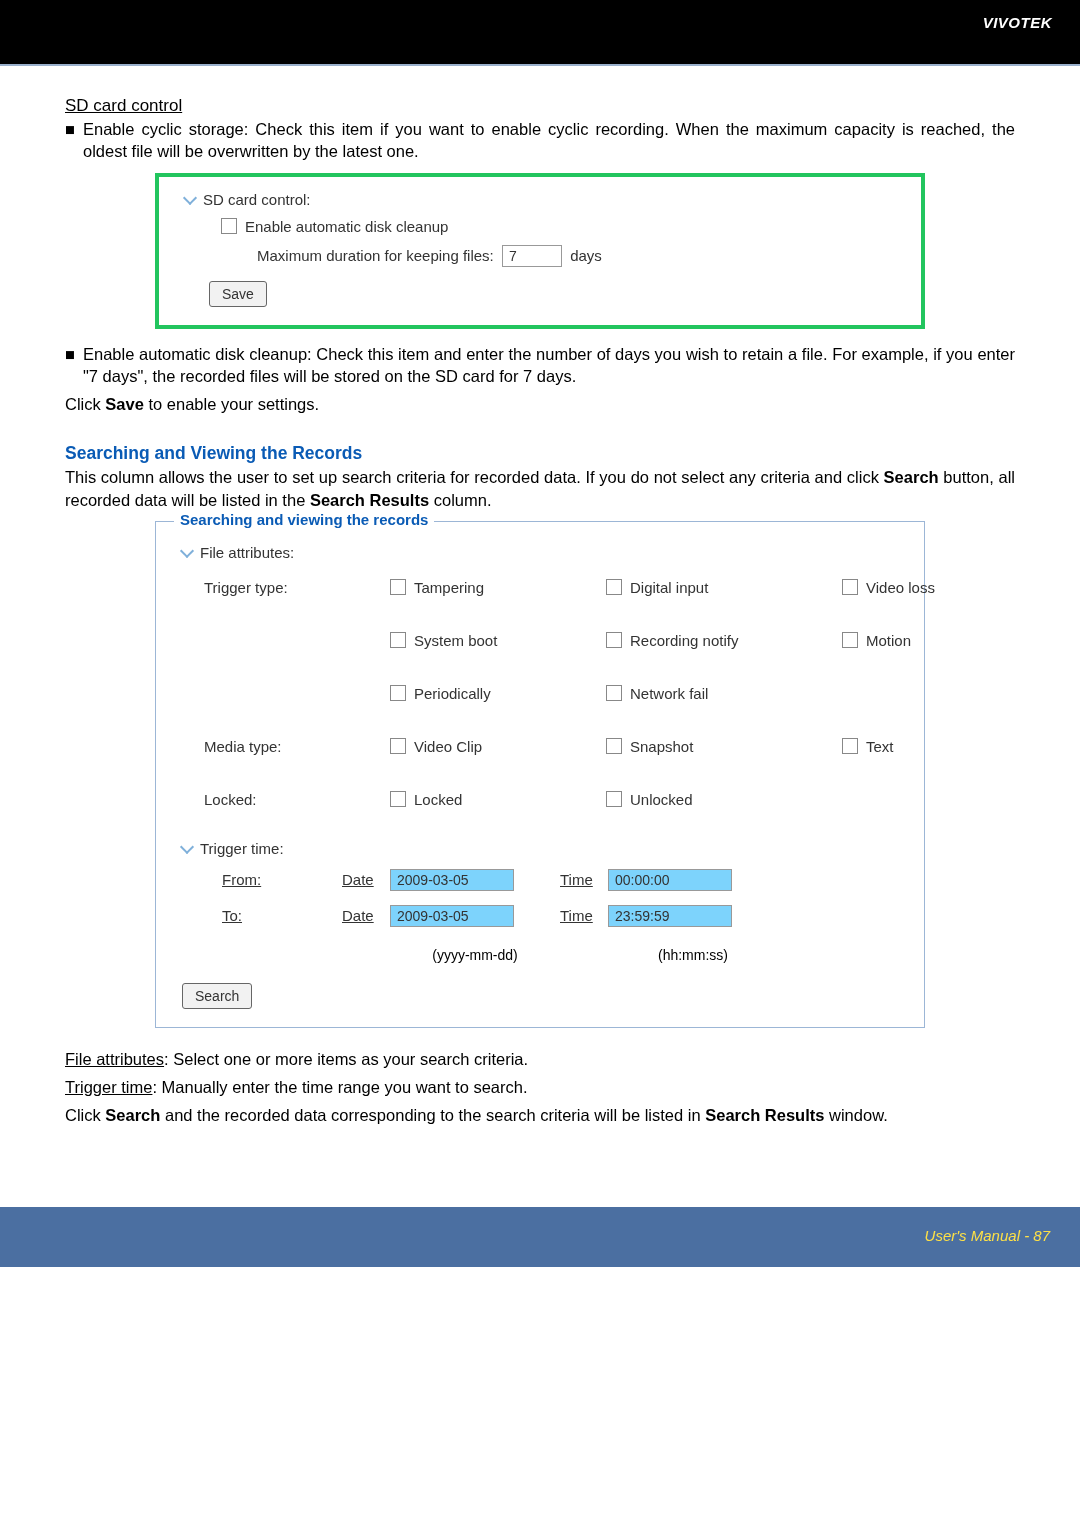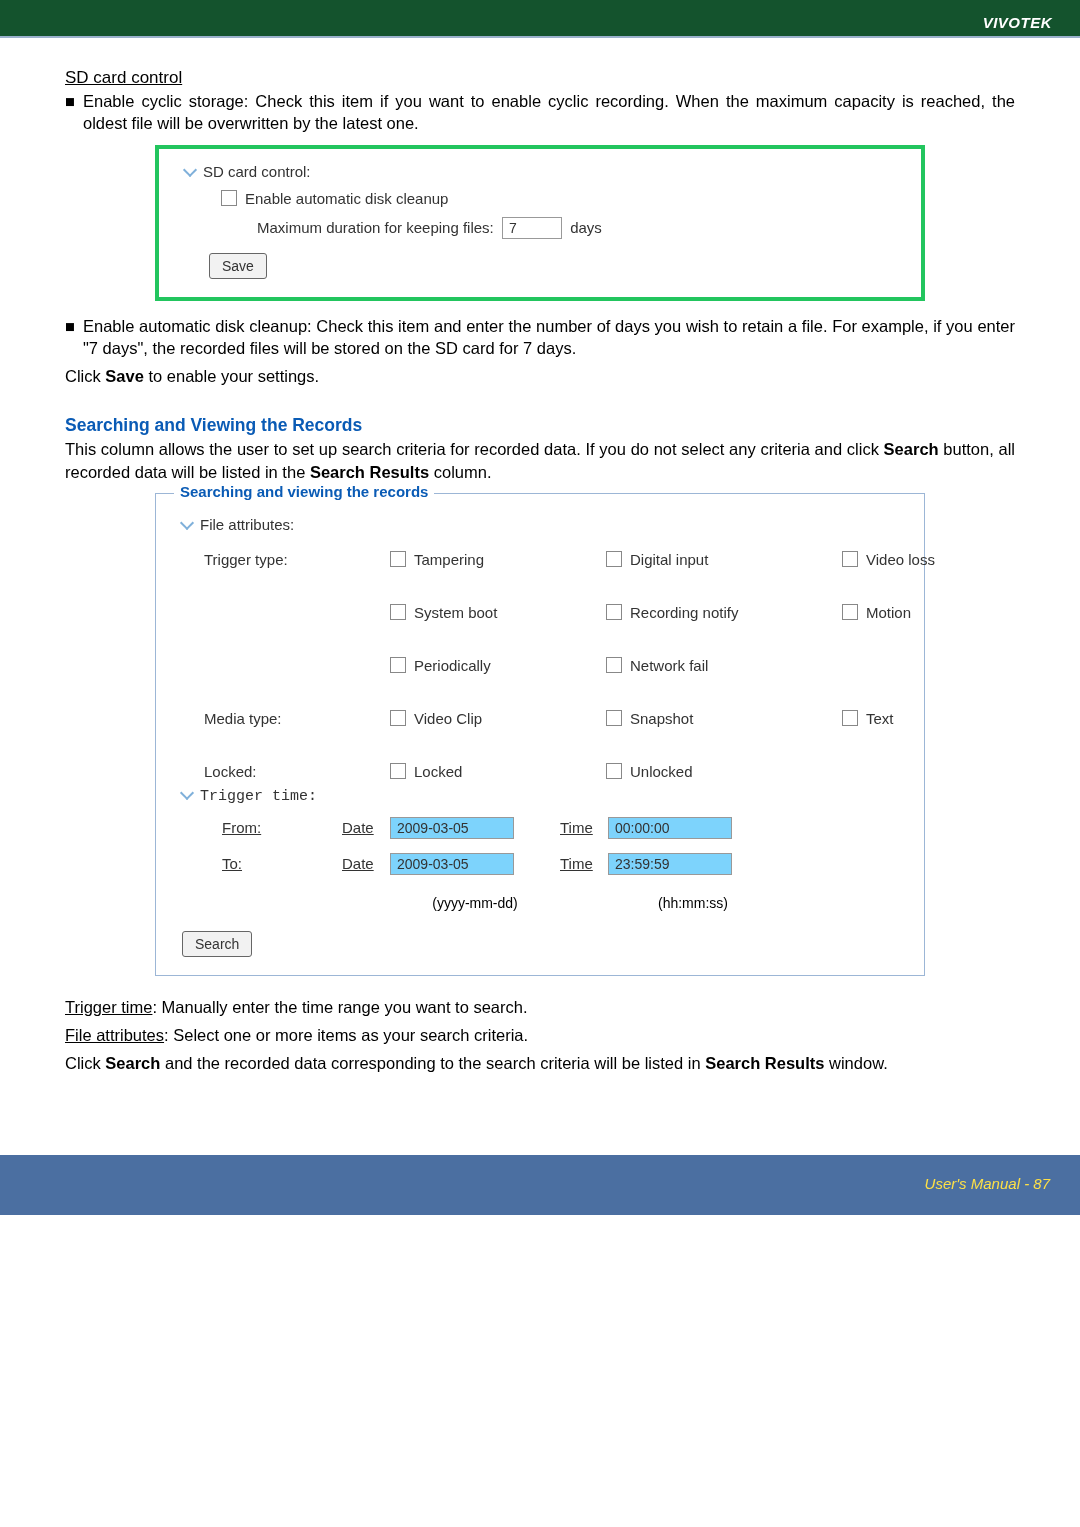--- a/index.html
+++ b/index.html
@@ -5,22 +5,22 @@
   html, body {
     margin: 0;
     padding: 0;
     width: 1080px;
     font-family: Arial, "Helvetica Neue", Helvetica, sans-serif;
     font-size: 16px;
     color: #000;
     background: #fff;
   }
   .top-bar {
-    height: 36px;
-    background: #14532d;
+    height: 64px;
+    background: #000000;
   }
   .brand {
     position: absolute;
     right: 28px;
     top: 14px;
     color: #fff;
     font-weight: bold;
     font-style: italic;
     font-size: 15px;
     letter-spacing: 0.5px;
@@ -249,21 +249,21 @@
       <div><span class="cb"></span><span>Video Clip</span></div>
       <div><span class="cb"></span><span>Snapshot</span></div>
       <div><span class="cb"></span><span>Text</span></div>
 
       <div class="rec-label">Locked:</div>
       <div><span class="cb"></span><span>Locked</span></div>
       <div><span class="cb"></span><span>Unlocked</span></div>
       <div></div>
     </div>
 
-    <div style="margin-top:8px;font-family:Liberation Mono, monospace;"><span class="chev"></span><span>Trigger time:</span></div>
+    <div style="margin-top:32px;"><span class="chev"></span><span>Trigger time:</span></div>
 
     <div class="dt-grid" style="margin-top:12px;">
       <div>From:</div>
       <div>Date</div>
       <div><span class="dt-box">2009-03-05</span></div>
       <div>Time</div>
       <div><span class="dt-box">00:00:00</span></div>
 
       <div>To:</div>
       <div>Date</div>
@@ -278,25 +278,25 @@
       <div></div>
       <div style="text-align:center;">(hh:mm:ss)</div>
     </div>
 
     <div style="margin-top:6px;">
       <span class="btn">Search</span>
     </div>
   </div>
 
   <p class="body-text">
+    <span style="text-decoration:underline;">File attributes</span><span>: Select one or more items as your search criteria.</span>
+  </p>
+
+  <p class="body-text">
     <span style="text-decoration:underline;">Trigger time</span><span>: Manually enter the time range you want to search.</span>
-  </p>
-
-  <p class="body-text">
-    <span style="text-decoration:underline;">File attributes</span><span>: Select one or more items as your search criteria.</span>
   </p>
 
   <p class="body-text">
     <span>Click </span><b class="strong">Search</b><span> and the recorded data corresponding to the search criteria will be listed in </span><b class="strong">Search Results</b><span> window.</span>
   </p>
 
 </div>
 
 <div class="footer-bar">
   <div class="footer-text">User's Manual - 87</div>

